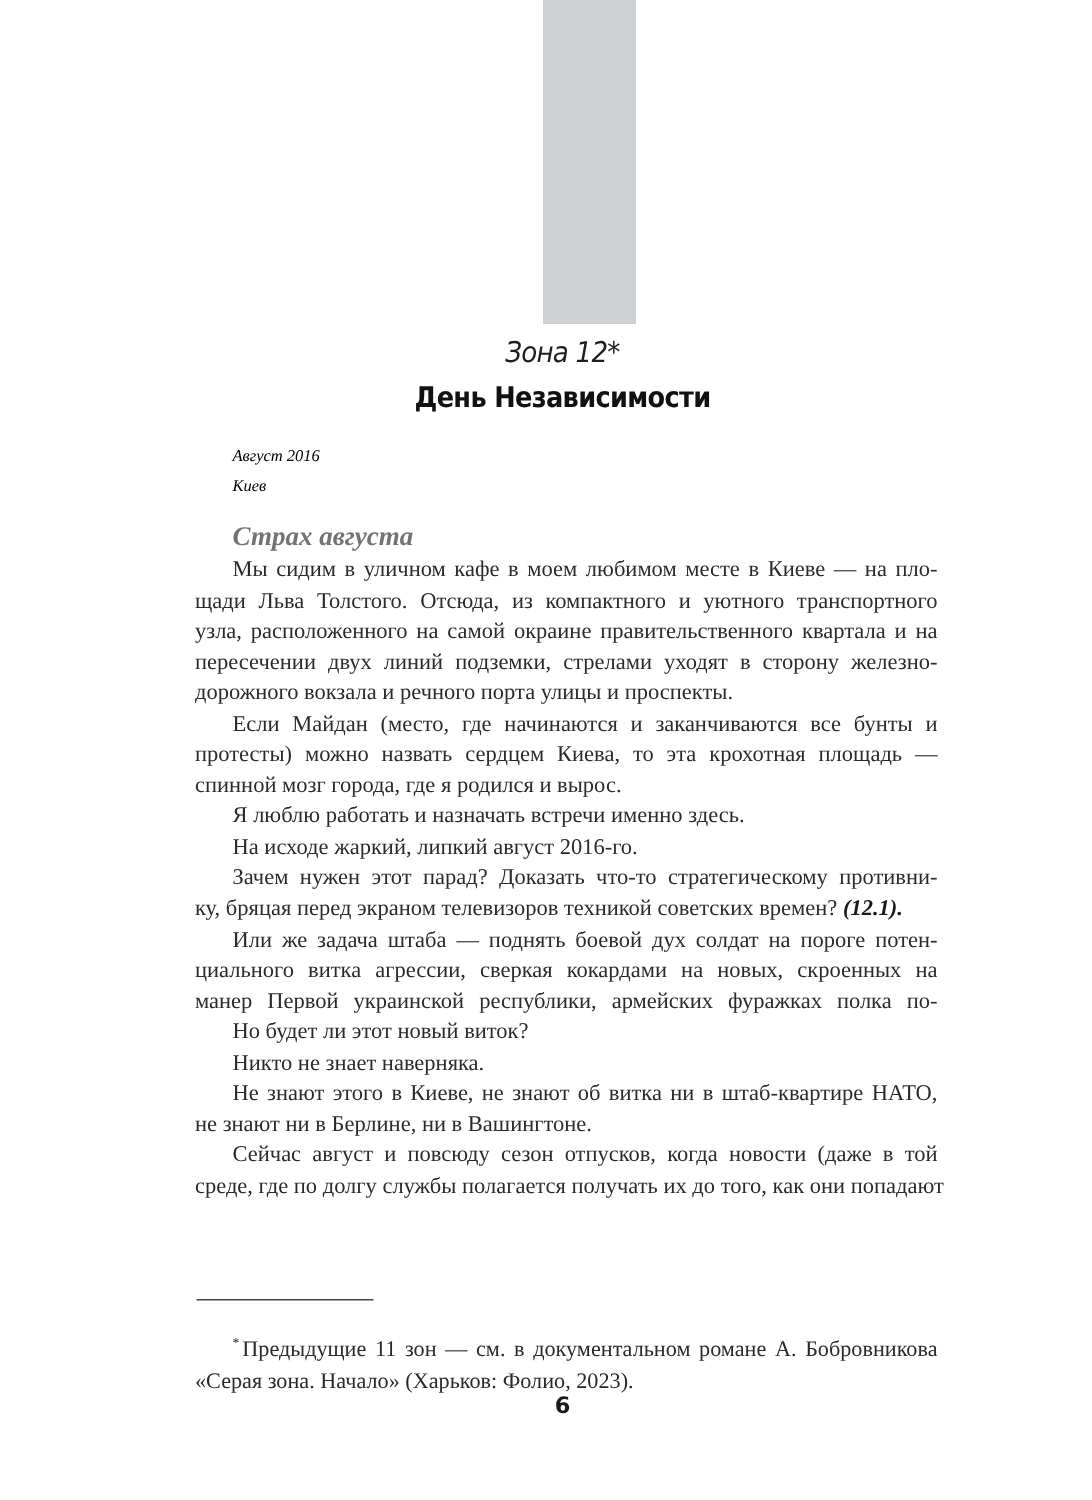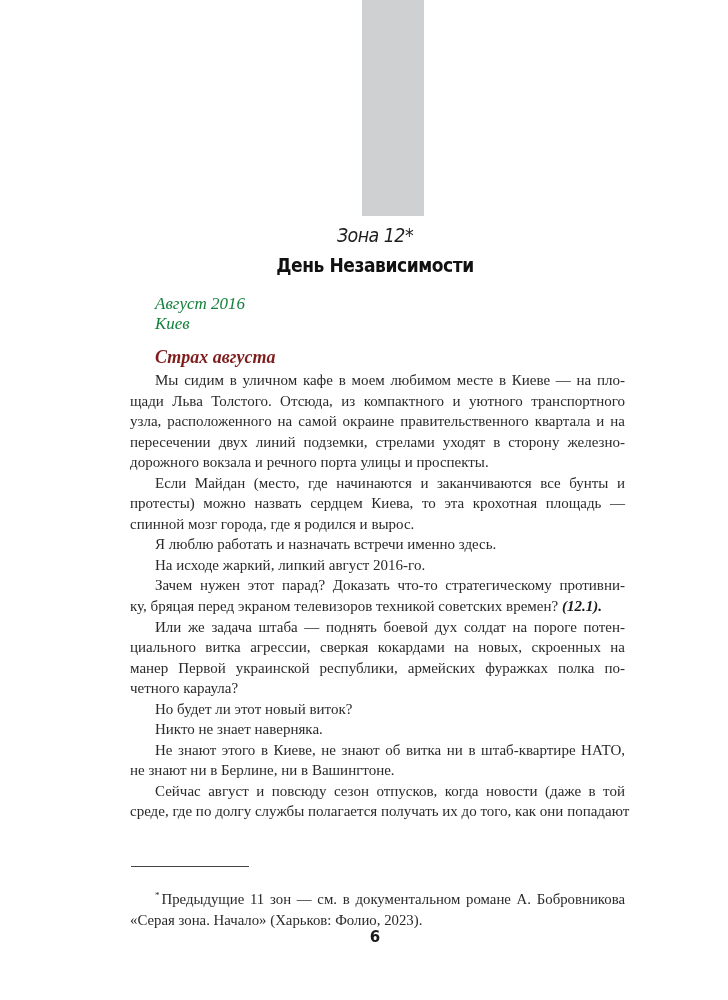--- a/index.html
+++ b/index.html
@@ -14,27 +14,27 @@
     color: #1e1e1e; letter-spacing: -0.6px; transform: scaleX(0.92);
   }
   .chapter-title {
     position: absolute; left: 0; width: 728px; top: 254px; text-align: center;
     font-family: "DejaVu Sans", sans-serif; font-weight: bold; font-size: 19px;
     color: #111; letter-spacing: -0.5px; transform: scaleX(0.9);
   }
 
   .dateline {
     position: absolute; left: 144px; top: 294px;
-    font-family: "Liberation Serif", serif; font-style: italic; font-size: 17px;
-    line-height: 20px; color: #15803d;
+    font-family: "Liberation Serif", serif; font-style: italic; font-size: 11px;
+    line-height: 20px; color: #000000;
   }
   .section-title {
     position: absolute; left: 144px; top: 347px;
     font-family: "Liberation Serif", serif; font-style: italic; font-weight: bold;
-    font-size: 18px; color: #7f1d1d;
+    font-size: 18px; color: #737373;
   }
 
   .body-text {
     position: absolute; left: 119px; top: 370px; width: 495px;
     font-family: "Liberation Serif", serif; font-size: 15px; line-height: 20.55px; color: #2a2a2a;
   }
   .line { display: block; white-space: nowrap; text-align: justify; text-align-last: justify; height: 20.55px; }
   .line.first { padding-left: 25px; }
   .line.last { text-align-last: left; }
   .ref { font-style: italic; font-weight: bold; color: #1a1a1a; }
@@ -90,21 +90,20 @@
         <span class="line first last">На исходе жаркий, липкий август 2016-го.</span>
       </div>
       <div>
         <span class="line first">Зачем нужен этот парад? Доказать что-то стратегическому противни-</span>
         <span class="line last">ку, бряцая перед экраном телевизоров техникой советских времен? <span class="ref">(12.1).</span></span>
       </div>
       <div>
         <span class="line first">Или же задача штаба — поднять боевой дух солдат на пороге потен-</span>
         <span class="line">циального витка агрессии, сверкая кокардами на новых, скроенных на</span>
         <span class="line">манер Первой украинской республики, армейских фуражках полка по-</span>
-        <span class="line last">четного караула?</span>
       </div>
       <div>
         <span class="line first last">Но будет ли этот новый виток?</span>
       </div>
       <div>
         <span class="line first last">Никто не знает наверняка.</span>
       </div>
       <div>
         <span class="line first">Не знают этого в Киеве, не знают об витка ни в штаб-квартире НАТО,</span>
         <span class="line last">не знают ни в Берлине, ни в Вашингтоне.</span>

